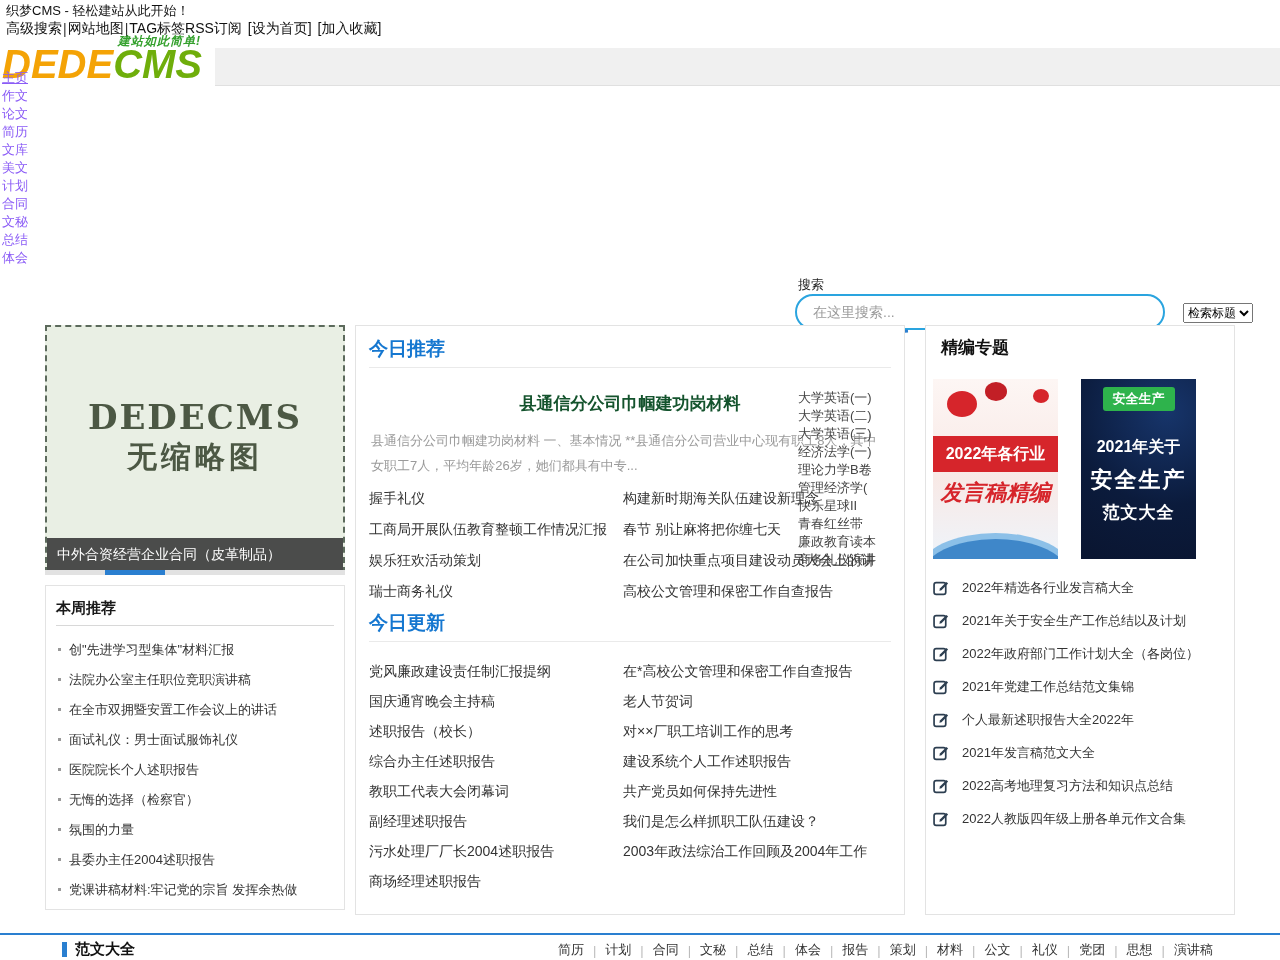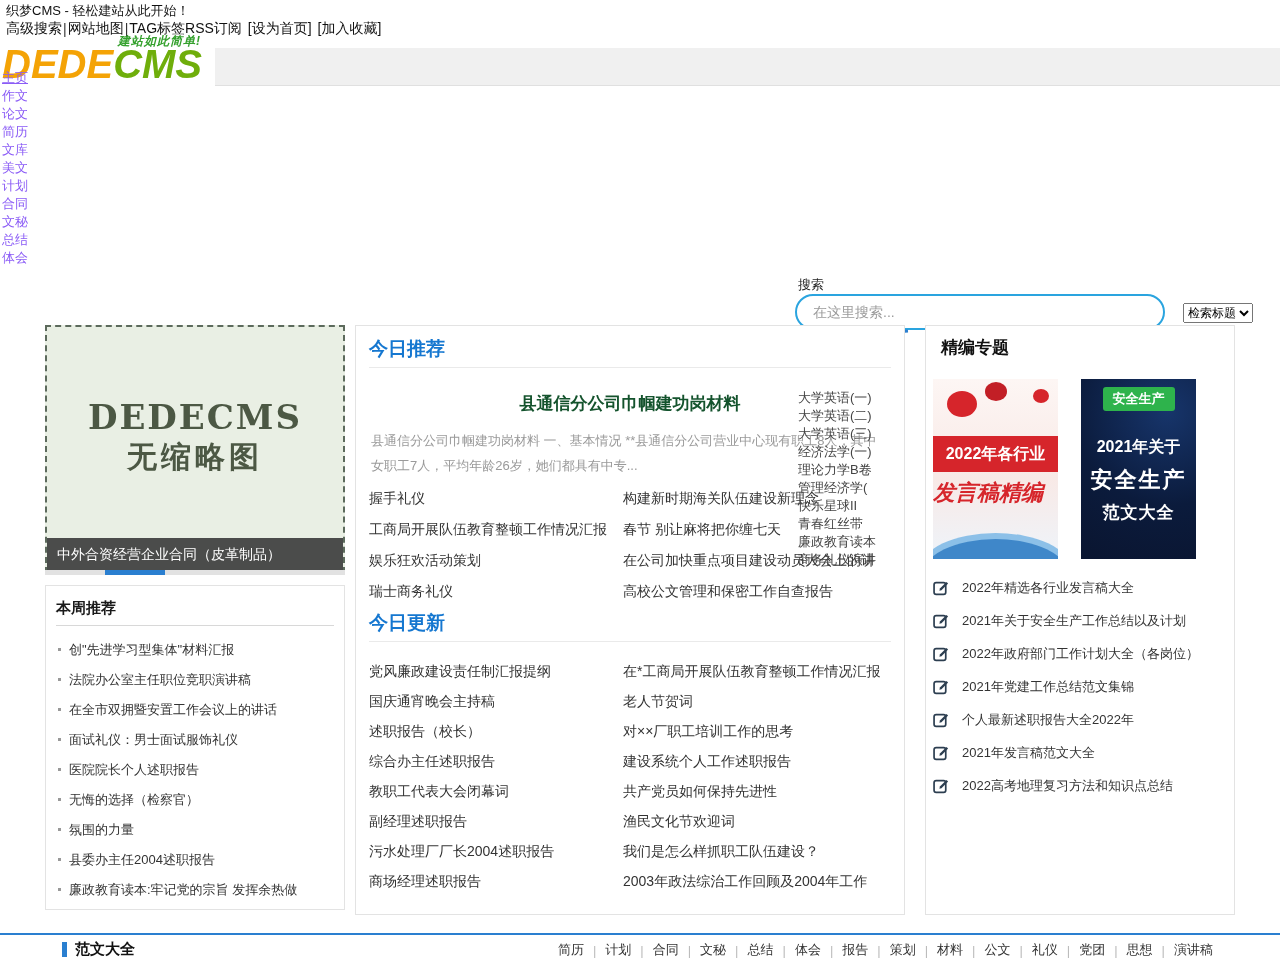--- a/index.html
+++ b/index.html
@@ -73,21 +73,21 @@
 
   
   .rightbox{position:absolute;left:925px;top:325px;width:310px;height:590px;border:1px solid #e3e3e3;background:#fff}
   .rh{position:absolute;left:15px;top:10px;font-size:17px;font-weight:bold;color:#111}
   .banner{position:absolute;top:53px;height:180px;overflow:hidden;cursor:pointer}
   .banner1{left:7px;width:125px;background:linear-gradient(180deg,#fdf6f4 0%,#f8e9e6 55%,#eef4fa 100%)}
   .banner1 .l1{position:absolute;left:14px;top:12px;width:30px;height:26px;background:#d6252b;border-radius:50%}
   .banner1 .l2{position:absolute;left:52px;top:3px;width:22px;height:19px;background:#c21f26;border-radius:50%}
   .banner1 .l3{position:absolute;left:100px;top:10px;width:16px;height:14px;background:#d6252b;border-radius:50%}
   .banner1 .band{position:absolute;left:0;right:0;top:57px;height:36px;background:#d6252b;color:#fff;font-weight:bold;font-size:16px;text-align:center;line-height:36px;white-space:nowrap}
-  .banner1 .script{position:absolute;left:0;right:0;top:99px;text-align:left;color:#d6252b;font-size:22px;font-weight:bold;font-style:italic;font-family:"DejaVu Serif","Liberation Serif",serif;white-space:nowrap}
+  .banner1 .script{position:absolute;left:0;right:0;top:99px;text-align:center;color:#d6252b;font-size:22px;font-weight:bold;font-style:italic;font-family:"DejaVu Serif","Liberation Serif",serif;white-space:nowrap}
   .banner1 .wave2{position:absolute;left:-12px;right:-12px;bottom:-18px;height:44px;background:#8cc0e8;border-radius:50% 50% 0 0/80% 80% 0 0}
   .banner1 .wave{position:absolute;left:-10px;right:-10px;bottom:-24px;height:44px;background:#3f87c9;border-radius:50% 50% 0 0/80% 80% 0 0}
   .banner2{left:155px;width:115px;background:radial-gradient(circle at 75% 18%,#17356b 0%,#0b1b3c 55%,#0a1530 100%)}
   .banner2 .badge{position:absolute;left:50%;transform:translateX(-50%);top:8px;background:#2eb34c;color:#fff;font-size:13px;font-weight:bold;padding:3px 10px;border-radius:3px;white-space:nowrap}
   .banner2 .bt{position:absolute;left:0;right:0;text-align:center;color:#fff;font-weight:bold;white-space:nowrap}
   .banner2 .bt1{top:58px;font-size:16px}
   .banner2 .bt2{top:86px;font-size:22px;letter-spacing:2px}
   .banner2 .bt3{top:122px;font-size:17px;letter-spacing:1px}
   .topic-list{position:absolute;left:5px;right:5px;top:245px;list-style:none}
   .topic-list li{height:33px;font-size:13px;display:flex;align-items:center;white-space:nowrap;overflow:hidden}
@@ -171,21 +171,21 @@
   <div class="week-head">本周推荐</div>
   <ul class="week-list">
     <li><span class="sq"></span><a>创"先进学习型集体"材料汇报</a></li>
     <li><span class="sq"></span><a>法院办公室主任职位竞职演讲稿</a></li>
     <li><span class="sq"></span><a>在全市双拥暨安置工作会议上的讲话</a></li>
     <li><span class="sq"></span><a>面试礼仪：男士面试服饰礼仪</a></li>
     <li><span class="sq"></span><a>医院院长个人述职报告</a></li>
     <li><span class="sq"></span><a>无悔的选择（检察官）</a></li>
     <li><span class="sq"></span><a>氛围的力量</a></li>
     <li><span class="sq"></span><a>县委办主任2004述职报告</a></li>
-    <li><span class="sq"></span><a>廉政教育读本:牢记党的宗旨 发挥余热做</a></li>
+    <li><span class="sq"></span><a>党课讲稿材料:牢记党的宗旨 发挥余热做</a></li>
   </ul>
 </div>
 
 <div class="midbox">
   <div class="mh mh1">今日推荐</div>
   <div class="feat-title">县通信分公司巾帼建功岗材料</div>
   <div class="feat-sum">县通信分公司巾帼建功岗材料 一、基本情况 **县通信分公司营业中心现有职工8人，其中女职工7人，平均年龄26岁，她们都具有中专...</div>
 
   <ul class="tlist tl-right">
     <li><a>构建新时期海关队伍建设新理念</a></li>
@@ -205,26 +205,25 @@
     <li><a>党风廉政建设责任制汇报提纲</a></li>
     <li><a>国庆通宵晚会主持稿</a></li>
     <li><a>述职报告（校长）</a></li>
     <li><a>综合办主任述职报告</a></li>
     <li><a>教职工代表大会闭幕词</a></li>
     <li><a>副经理述职报告</a></li>
     <li><a>污水处理厂厂长2004述职报告</a></li>
     <li><a>商场经理述职报告</a></li>
   </ul>
   <ul class="ulist ul-right">
-    <li><a>在*工商局开展队伍教育整顿工作情况汇报</a></li>
+    <li><a>在*高校公文管理和保密工作自查报告</a></li>
     <li><a>老人节贺词</a></li>
     <li><a>对××厂职工培训工作的思考</a></li>
     <li><a>建设系统个人工作述职报告</a></li>
     <li><a>共产党员如何保持先进性</a></li>
-    <li><a>渔民文化节欢迎词</a></li>
     <li><a>我们是怎么样抓职工队伍建设？</a></li>
     <li><a>2003年政法综治工作回顾及2004年工作</a></li>
   </ul>
 </div>
 
 <div class="rightbox">
   <div class="rh">精编专题</div>
 
   <div class="banner banner1">
     <div class="l1"></div>
@@ -286,20 +285,27 @@
         </svg>
       <a>2021年发言稿范文大全</a>
       </li>
     <li>
       <svg class="ticon" viewBox="0 0 16 16">
           <rect x="1" y="3.5" width="11" height="11" rx="2" fill="none" stroke="#2c3e50" stroke-width="1.6"></rect>
           <path d="M6 11l2-.5 6.2-6.2-1.5-1.5L6.5 9z" fill="#2c3e50"></path>
         </svg>
       <a>2022高考地理复习方法和知识点总结</a>
       </li>
+    <li>
+      <svg class="ticon" viewBox="0 0 16 16">
+          <rect x="1" y="3.5" width="11" height="11" rx="2" fill="none" stroke="#2c3e50" stroke-width="1.6"></rect>
+          <path d="M6 11l2-.5 6.2-6.2-1.5-1.5L6.5 9z" fill="#2c3e50"></path>
+        </svg>
+      <a>2022人教版四年级上册各单元作文合集</a>
+      </li>
   </ul>
 </div>
 
 <div class="footer">
   <div class="f-bar"></div>
   <div class="f-title">范文大全</div>
   <div class="f-links">
     <a>简历</a>
       <span class="sep">|</span>
     <a>计划</a>

